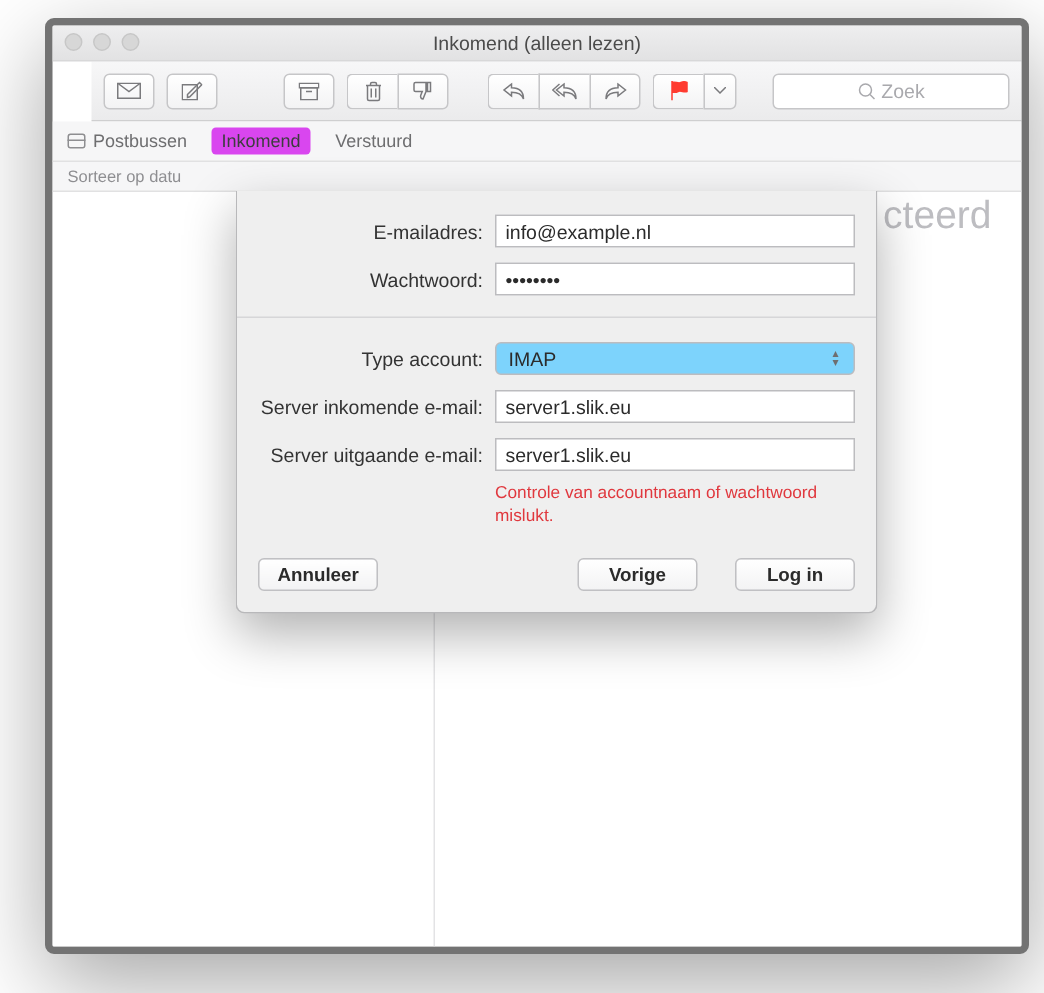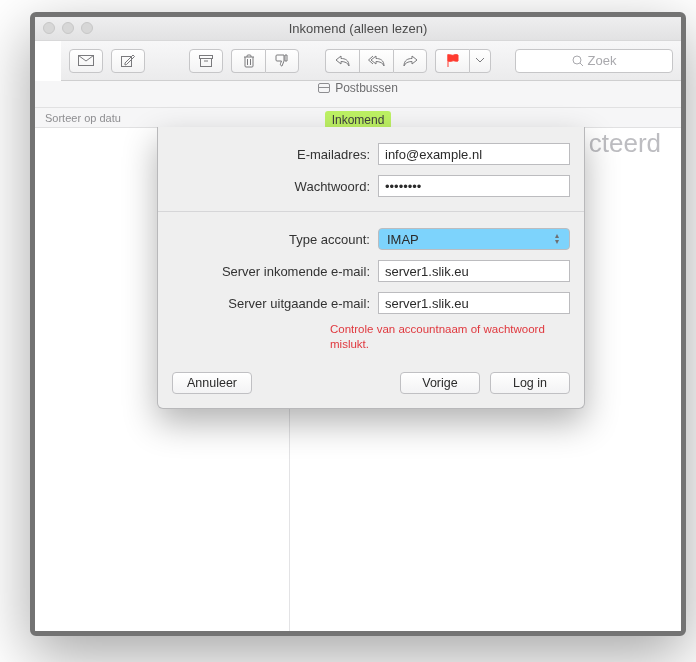--- a/index.html
+++ b/index.html
@@ -74,25 +74,25 @@
     background: #fff;
     display: flex; align-items: center; justify-content: center;
     color: #a9a9ad; gap: 4px;
   }
   .favorites {
     height: 27px;
     background: #f6f6f7;
     border-bottom: 1px solid #e1e1e2;
     display: flex; align-items: center;
     padding: 0 10px; gap: 16px;
-    font-size: 12px; color: #6e6e70; flex-direction: column;
+    font-size: 12px; color: #6e6e70;
   }
   .favorites .fav { display: flex; align-items: center; gap: 5px; }
   .favorites .active {
-    background: #bef264; color: #3d3d3f;
+    background: #d946ef; color: #3d3d3f;
     padding: 2px 7px; border-radius: 3px;
   }
   .sortbar {
     height: 20px;
     background: #f6f6f7;
     border-bottom: 1px solid #e1e1e2;
     display: flex; align-items: center;
     padding: 0 10px;
     font-size: 11px; color: #8e8e91;
   }
@@ -129,21 +129,21 @@
   }
   .sheet .divider { border-top:1px solid #d6d6d8; }
   .row {
     display:flex; align-items:center;
     margin-bottom: 10px;
     gap: 8px;
   }
   .row:last-child { margin-bottom: 0; }
   .row label {
     width: 150px; text-align: right;
-    font-size: 13px; color: #333; margin-left: 48px;
+    font-size: 13px; color: #333;
   }
   .row input[type=text], .row input[type=password] {
     flex:1; height: 22px;
     border: 1px solid #bcbcbf;
     border-radius: 0;
     background:#fff;
     padding: 0 6px;
     font-size: 13px;
     color:#2b2b2b;
   }
@@ -161,21 +161,22 @@
     width:12px; display:flex; flex-direction:column;
     color:#6e6e70; font-size:8px; line-height:6px; text-align:center;
   }
   .error {
     margin-left:158px; color:#e0383e; font-size:11.5px;
     margin-top:-2px; line-height:1.3; max-width:230px;
   }
   .footer {
     display:flex; align-items:center;
     padding: 6px 14px 14px 14px;
-    gap:10px;
+    gap:25px;
+    font-weight:bold;
   }
   .pbtn {
     height:22px; min-width:80px;
     background: linear-gradient(#ffffff,#f3f3f4);
     border:1px solid #c0c0c3;
     border-radius:4px;
     font-size:12.5px; color:#2b2b2b;
     display:flex;align-items:center;justify-content:center;
     padding:0 12px;
   }

